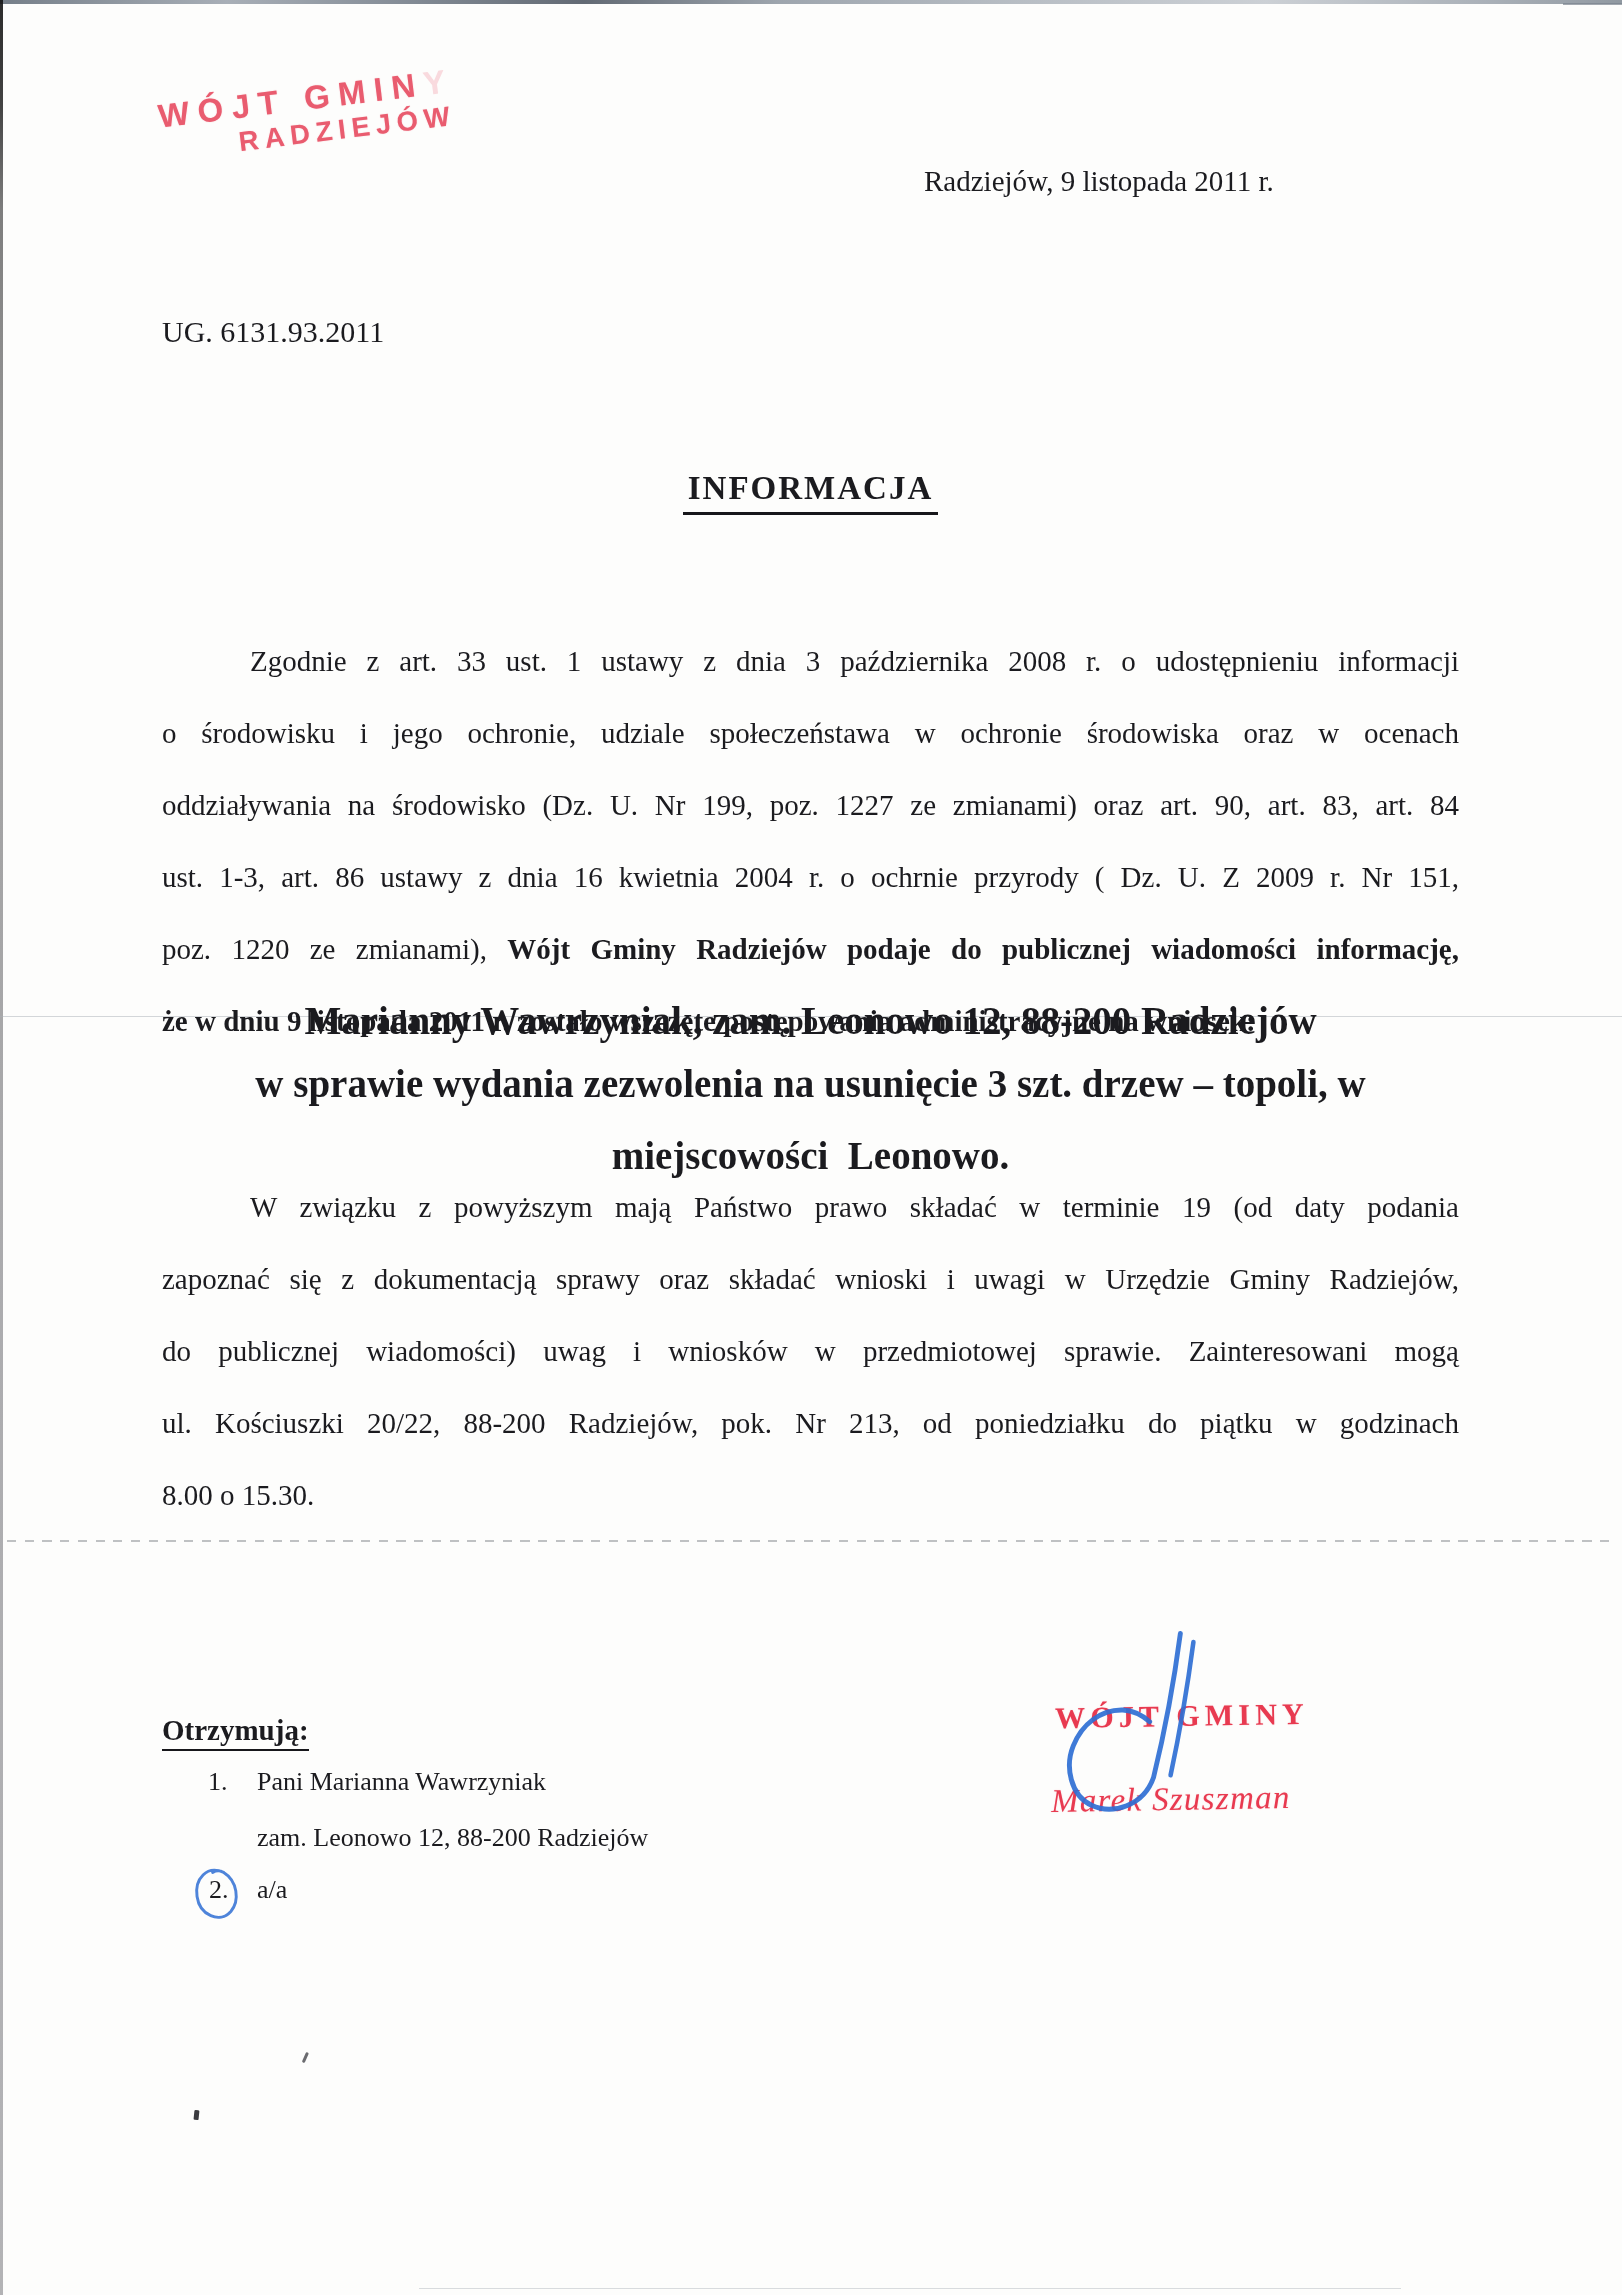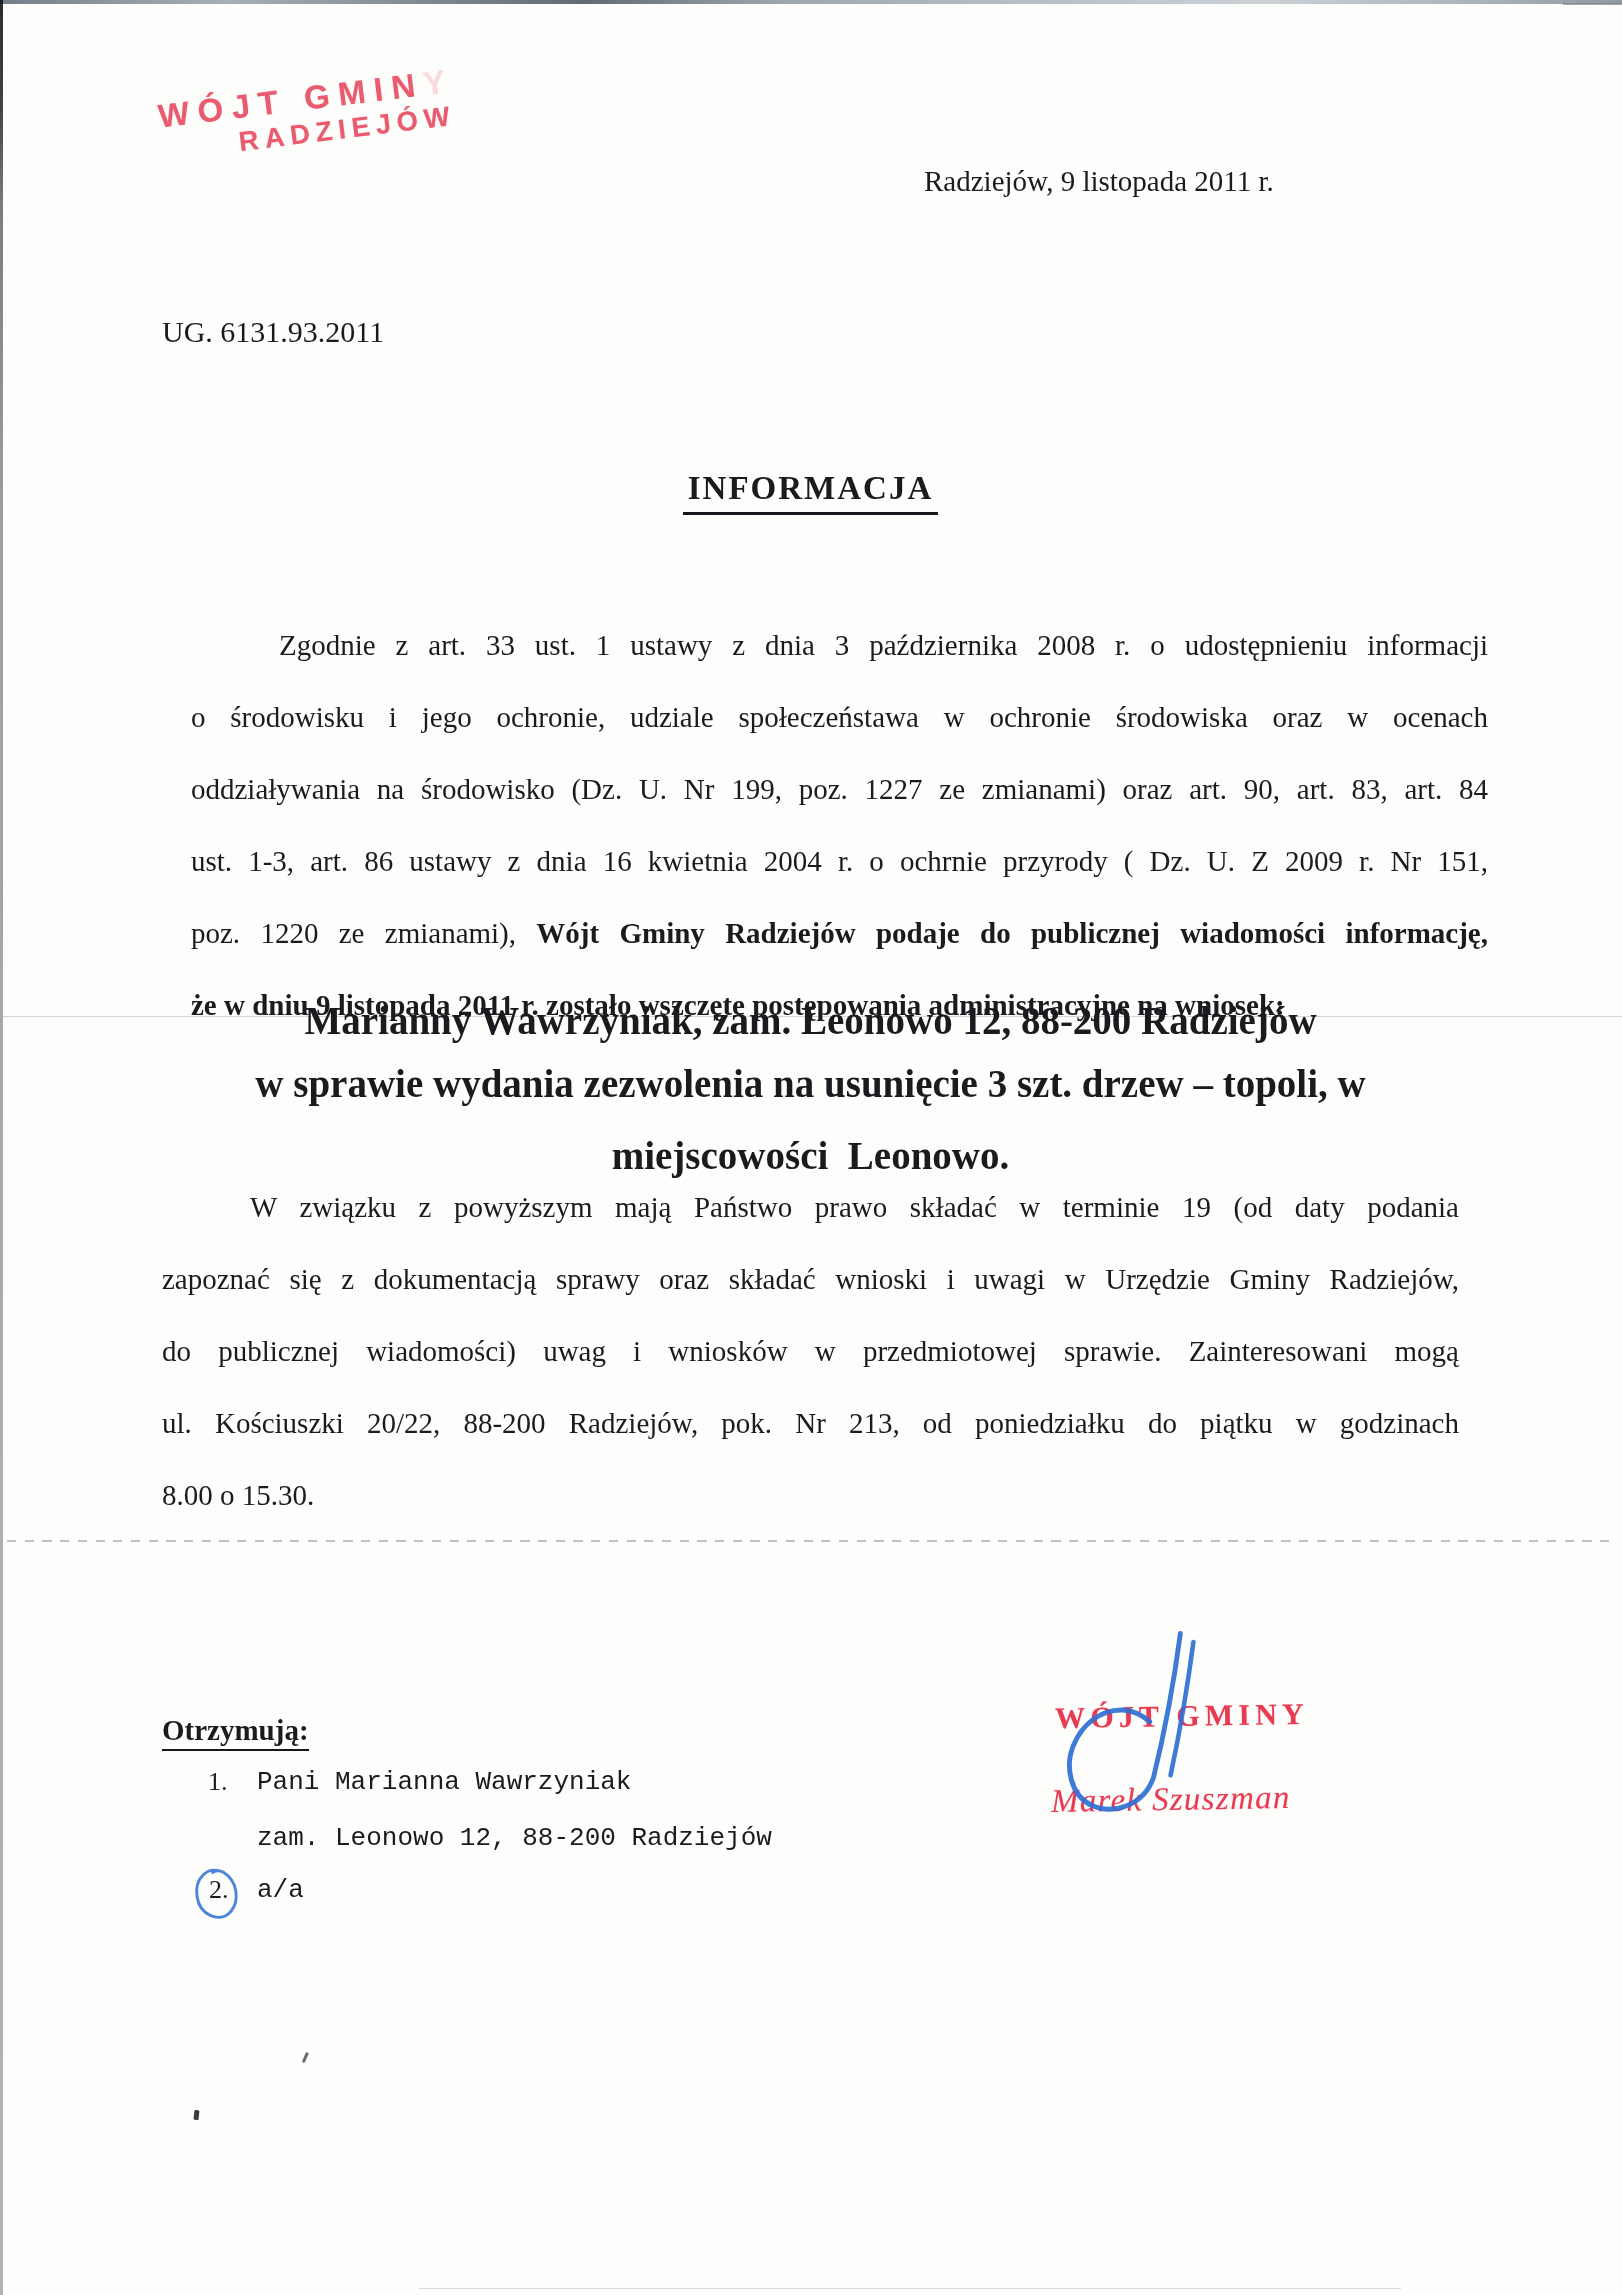--- a/index.html
+++ b/index.html
@@ -41,32 +41,32 @@
   .title-wrap{left:162px;top:470px;width:1297px;text-align:center;}
   .title-wrap span{display:inline-block;font-size:33px;font-weight:bold;letter-spacing:2px;
     border-bottom:3.3px solid #17171b;padding:0 5.2px 4.6px 5.2px;font-family:Liberation Serif, serif;}
 
   .para{left:162px;width:1297px;font-size:29px;}
   .para .ln{height:72px;line-height:72px;text-align:justify;text-align-last:justify;white-space:nowrap;text-align-last:justify;}
   .para .ln.j{white-space:normal;}
   .para .ln.first{padding-left:88px;}
   .para .ln.last{text-align:left;text-align-last:left;}
   .para .b{font-weight:bold;}
-  #para1{top:609px;margin-left:29px;}
+  #para1{top:625px;}
   #para2{top:1171px;}
 
   .cline{left:162px;width:1297px;height:72px;line-height:72px;text-align:center;
     font-size:39px;font-weight:bold;white-space:pre-wrap;}
   #cline1{top:985px;}
   #cline2{top:1048px;}
 
   .recv-head{left:162px;top:1714px;font-size:29px;font-weight:bold;}
   .recv-head span{display:inline-block;border-bottom:2.6px solid #17171b;padding-bottom:2px;}
   .recv-num{font-size:26px;}
-  .recv-txt{font-size:26px;white-space:nowrap;font-family:Liberation Mono, monospace;}
+  .recv-txt{font-size:26px;white-space:nowrap;}
   #item1-num{left:208px;top:1767px;}
   #item1-l1{left:257px;top:1767px;}
   #item1-l2{left:257px;top:1823px;}
   #item2-num{left:209px;top:1875px;}
   #item2-lbl{left:257px;top:1875px;}
 
   .sig-stamp{color:#e83a50;text-shadow:0 0 1.3px rgba(232,58,80,.28);transform:rotate(-1deg);}
   #sig-l1{left:1055px;top:1699px;font-family:"Liberation Serif",serif;font-size:30px;font-weight:bold;letter-spacing:5.2px;white-space:nowrap;}
   #sig-l2{left:1051px;top:1781px;font-size:33px;font-style:italic;white-space:nowrap;letter-spacing:1.3px;}
 

